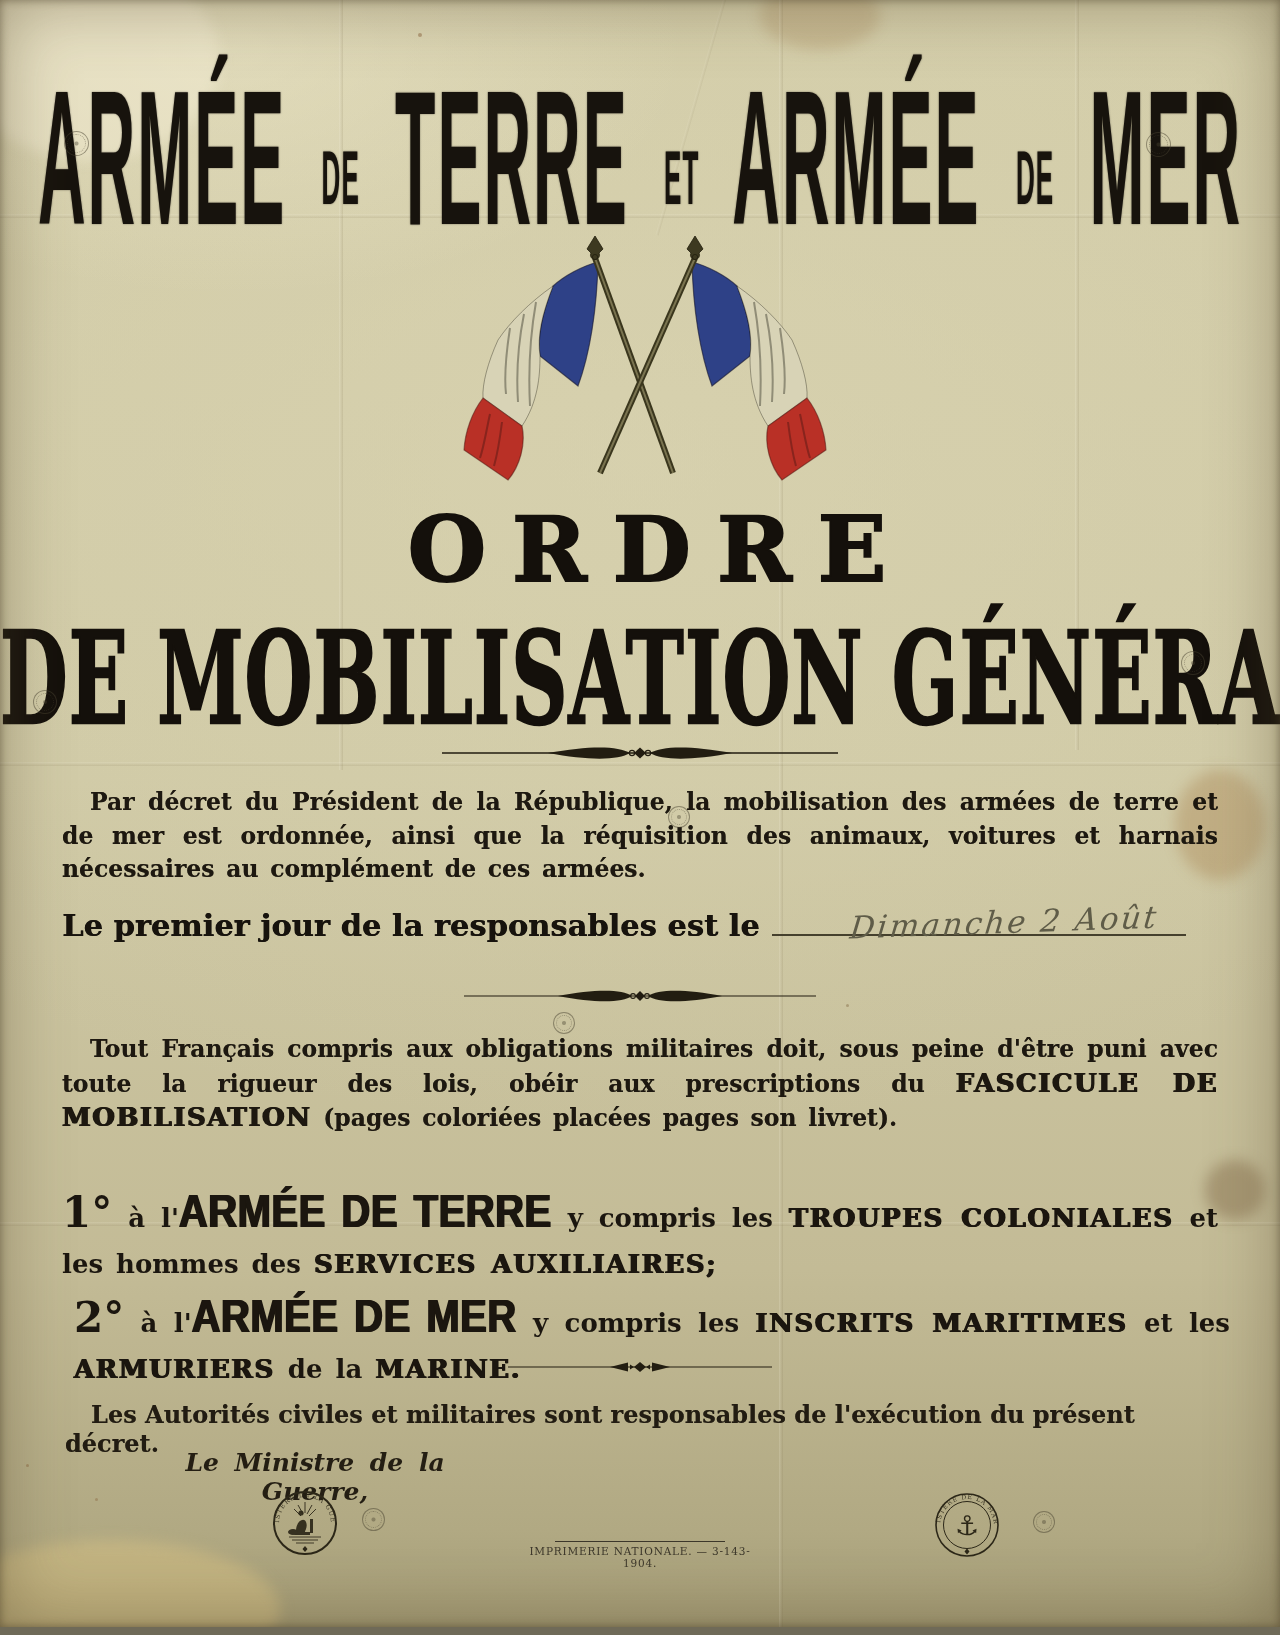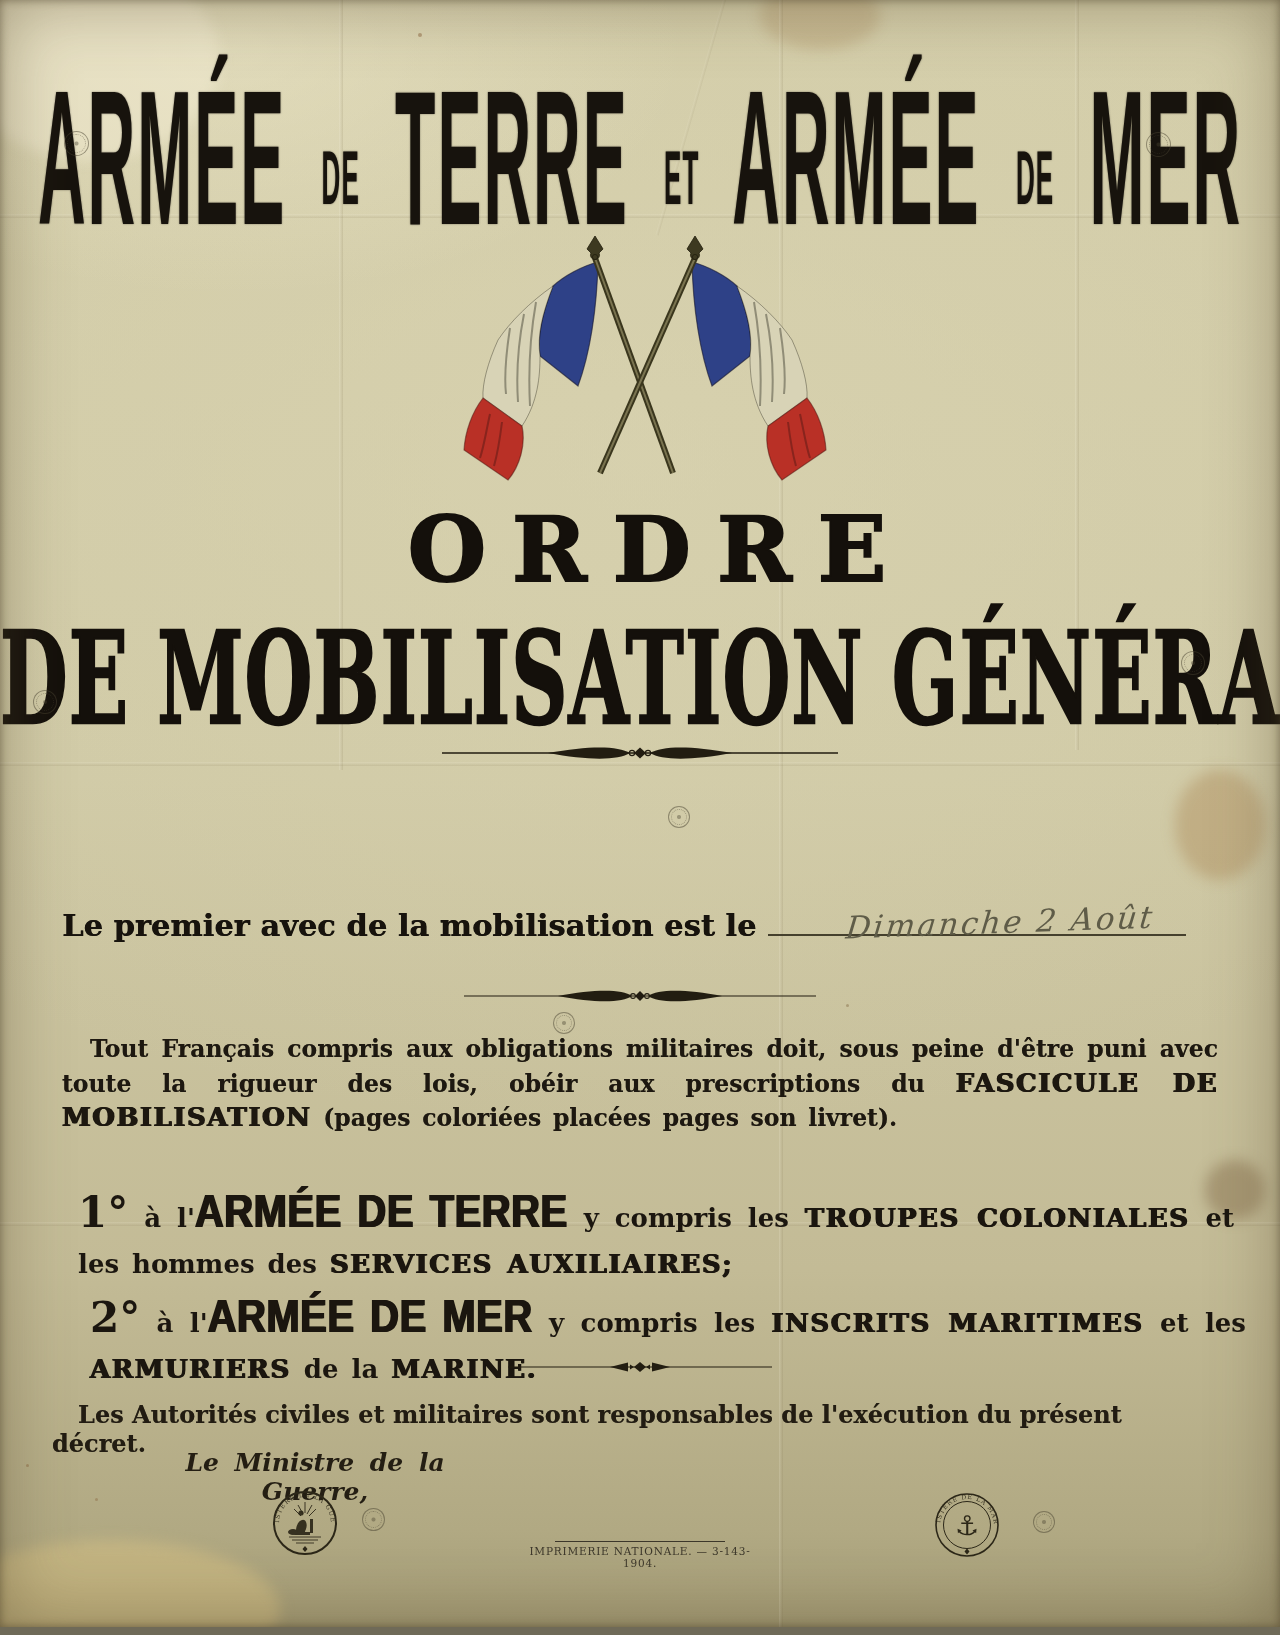--- a/index.html
+++ b/index.html
@@ -44,27 +44,27 @@
     font-weight:bold;font-size:23.5px;line-height:33.5px;word-spacing:3.5px;color:#1d1810;
     text-shadow:0 0 .6px rgba(29,24,16,.65);}
   .para .indent{display:inline-block;width:28px;}
   .slab{font-size:26px;letter-spacing:1.5px;text-shadow:.7px 0 0 currentColor,-.7px 0 0 currentColor;}
   .dateline{position:absolute;left:62px;top:896px;width:1124px;display:flex;align-items:baseline;z-index:10;}
   .dateline .lbl{font-weight:bold;font-size:30.5px;white-space:nowrap;color:#17130d;
     text-shadow:.5px 0 0 currentColor;}
   .dateline .fill{flex:1;border-bottom:2px solid #45402d;margin-left:12px;position:relative;height:38px;}
   .dateline .hand{position:absolute;left:78px;bottom:-6px;font-style:italic;font-size:31px;
     color:#5f5c48;letter-spacing:2.5px;transform:rotate(-2deg) skewX(-8deg);white-space:nowrap;}
-  .itemp{position:absolute;left:78px;width:1156px;text-align:justify;z-index:10;
+  .itemp{position:absolute;left:62px;width:1156px;text-align:justify;z-index:10;
     font-weight:bold;font-size:26px;line-height:46px;word-spacing:4px;color:#1b160f;}
   .itemp .num{font-size:42px;}
   .itemp .bigword{display:inline-block;font-family:"Liberation Sans",sans-serif;font-size:40px;
     line-height:40px;letter-spacing:.5px;transform:scaleY(1.14);transform-origin:50% 82%;
     text-shadow:.9px 0 0 currentColor,-.9px 0 0 currentColor;}
-  .resp{position:absolute;left:52px;top:1400px;width:1156px;z-index:10;
+  .resp{position:absolute;left:65px;top:1400px;width:1156px;z-index:10;
     font-weight:bold;font-size:24px;color:#221c12;text-shadow:0 0 .5px rgba(34,28,18,.6);}
   .resp .indent{display:inline-block;width:26px;}
   .sig{position:absolute;z-index:10;font-weight:bold;font-style:italic;font-size:25px;
     word-spacing:7px;color:#241e13;text-align:center;}
   .imprint{position:absolute;left:520px;top:1541px;width:240px;text-align:center;z-index:10;color:#3c372a;}
   .imprint .rule{width:170px;margin:0 auto 3px auto;border-top:1.2px solid #3c372a;}
   .imprint .txt{font-size:10.5px;letter-spacing:.8px;}
   
   .bstamp{position:absolute;border:1.5px solid rgba(72,66,48,.5);border-radius:50%;z-index:11;
     background:radial-gradient(circle,rgba(72,66,48,.4) 0 1.5px,transparent 2.5px);}
@@ -144,23 +144,26 @@
 
   <svg class="divider" style="left:440px;top:744px;" width="400" height="18" viewBox="0 0 400 18">
     <line x1="2" y1="9" x2="398" y2="9" stroke="#221d11" stroke-width="1.3"></line>
     <path d="M108,9 C148,1.5 178,1.5 190,9 C178,16.5 148,16.5 108,9 Z" fill="#221d11"></path>
     <path d="M292,9 C252,1.5 222,1.5 210,9 C222,16.5 252,16.5 292,9 Z" fill="#221d11"></path>
     <path d="M200,3.5 L206,9 L200,14.5 L194,9 Z" fill="#221d11"></path>
     <circle cx="192" cy="9" r="2.6" fill="none" stroke="#221d11" stroke-width="1.2"></circle>
     <circle cx="208" cy="9" r="2.6" fill="none" stroke="#221d11" stroke-width="1.2"></circle>
   </svg>
 
+  <p class="para" style="top:786px;margin:0;">
+    <span class="indent"></span><span>Par décret du Président de la République, la mobilisation des armées de terre et de mer est ordonnée, ainsi que la réquisition des animaux, voitures et harnais nécessaires au complément de ces armées.</span>
+  </p>
 
   <div class="dateline">
-    <span class="lbl">Le premier avec de la mobilisation est le</span>
+    <span class="lbl">Le premier jour de la responsables est le</span>
     <span class="fill">
       <span class="hand">Dimanche 2 Août</span>
     </span>
   </div>
 
   <svg class="divider" style="left:462px;top:988px;" width="356" height="16" viewBox="0 0 356 16">
     <line x1="2" y1="8" x2="354" y2="8" stroke="#221d11" stroke-width="1.2"></line>
     <path d="M96,8 C132,1 160,1 170,8 C160,15 132,15 96,8 Z" fill="#221d11"></path>
     <path d="M260,8 C224,1 196,1 186,8 C196,15 224,15 260,8 Z" fill="#221d11"></path>
     <path d="M178,3 L183,8 L178,13 L173,8 Z" fill="#221d11"></path>

